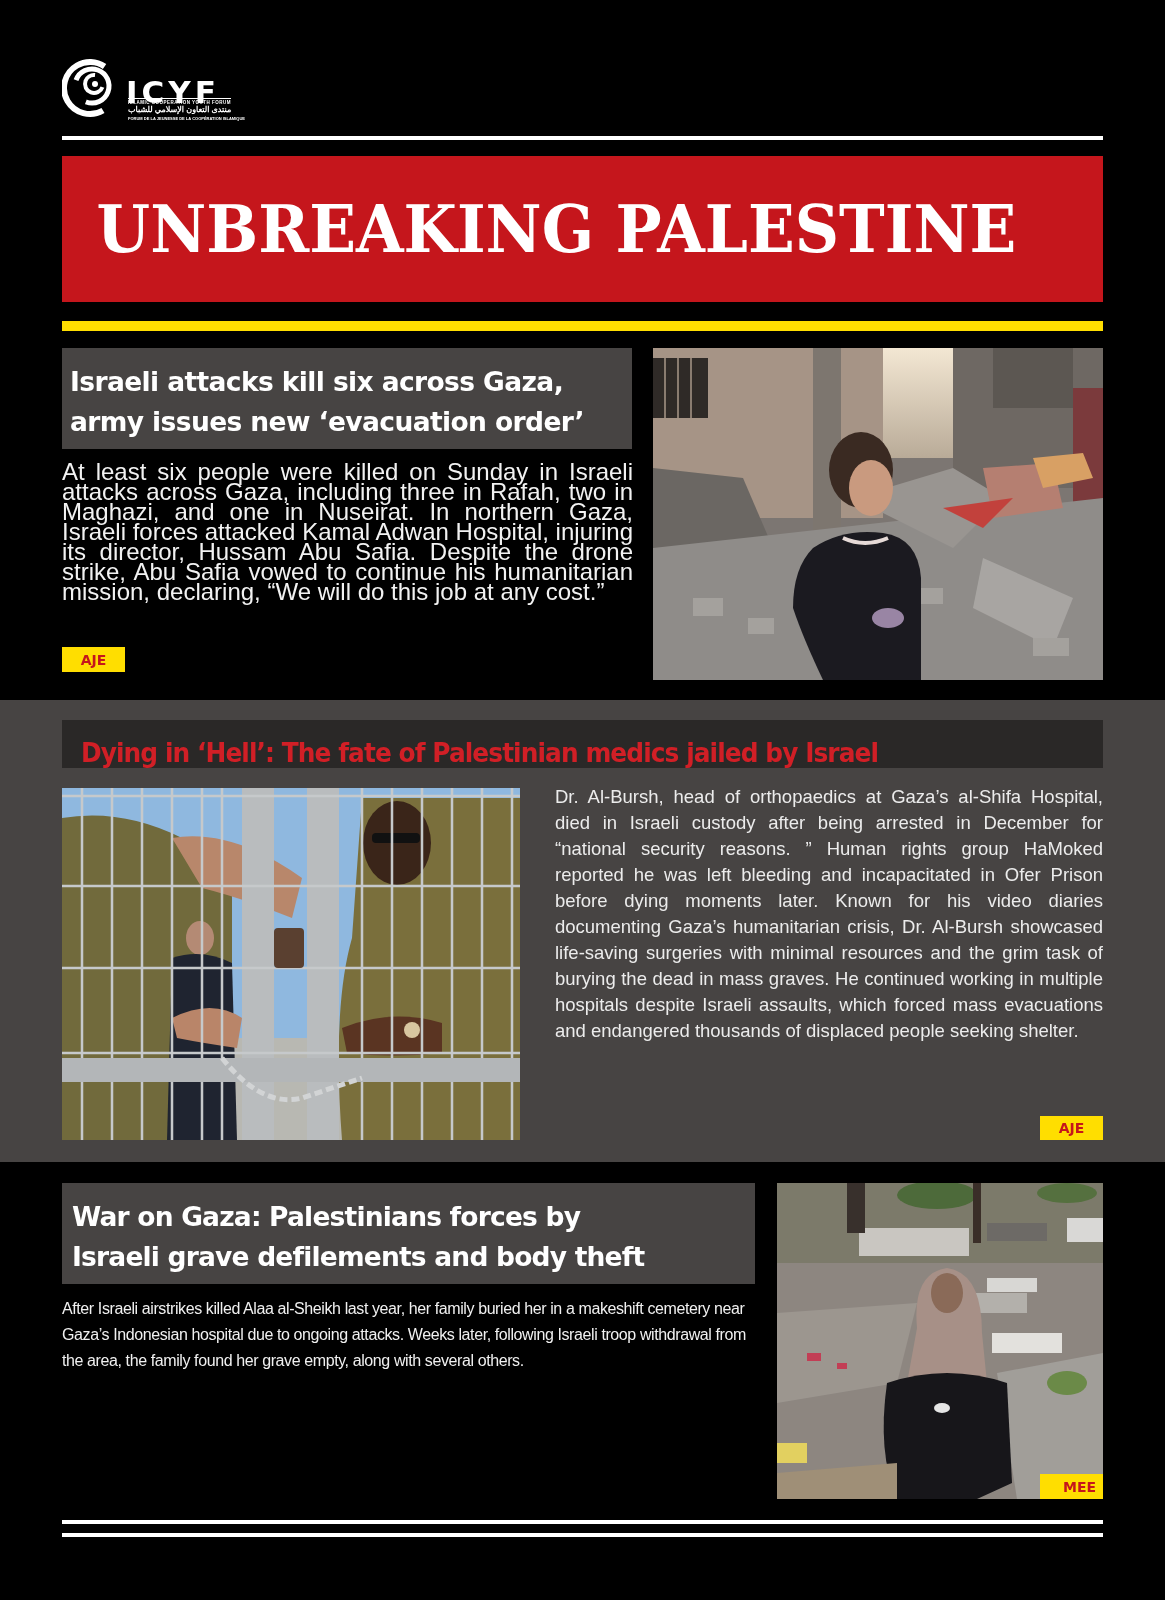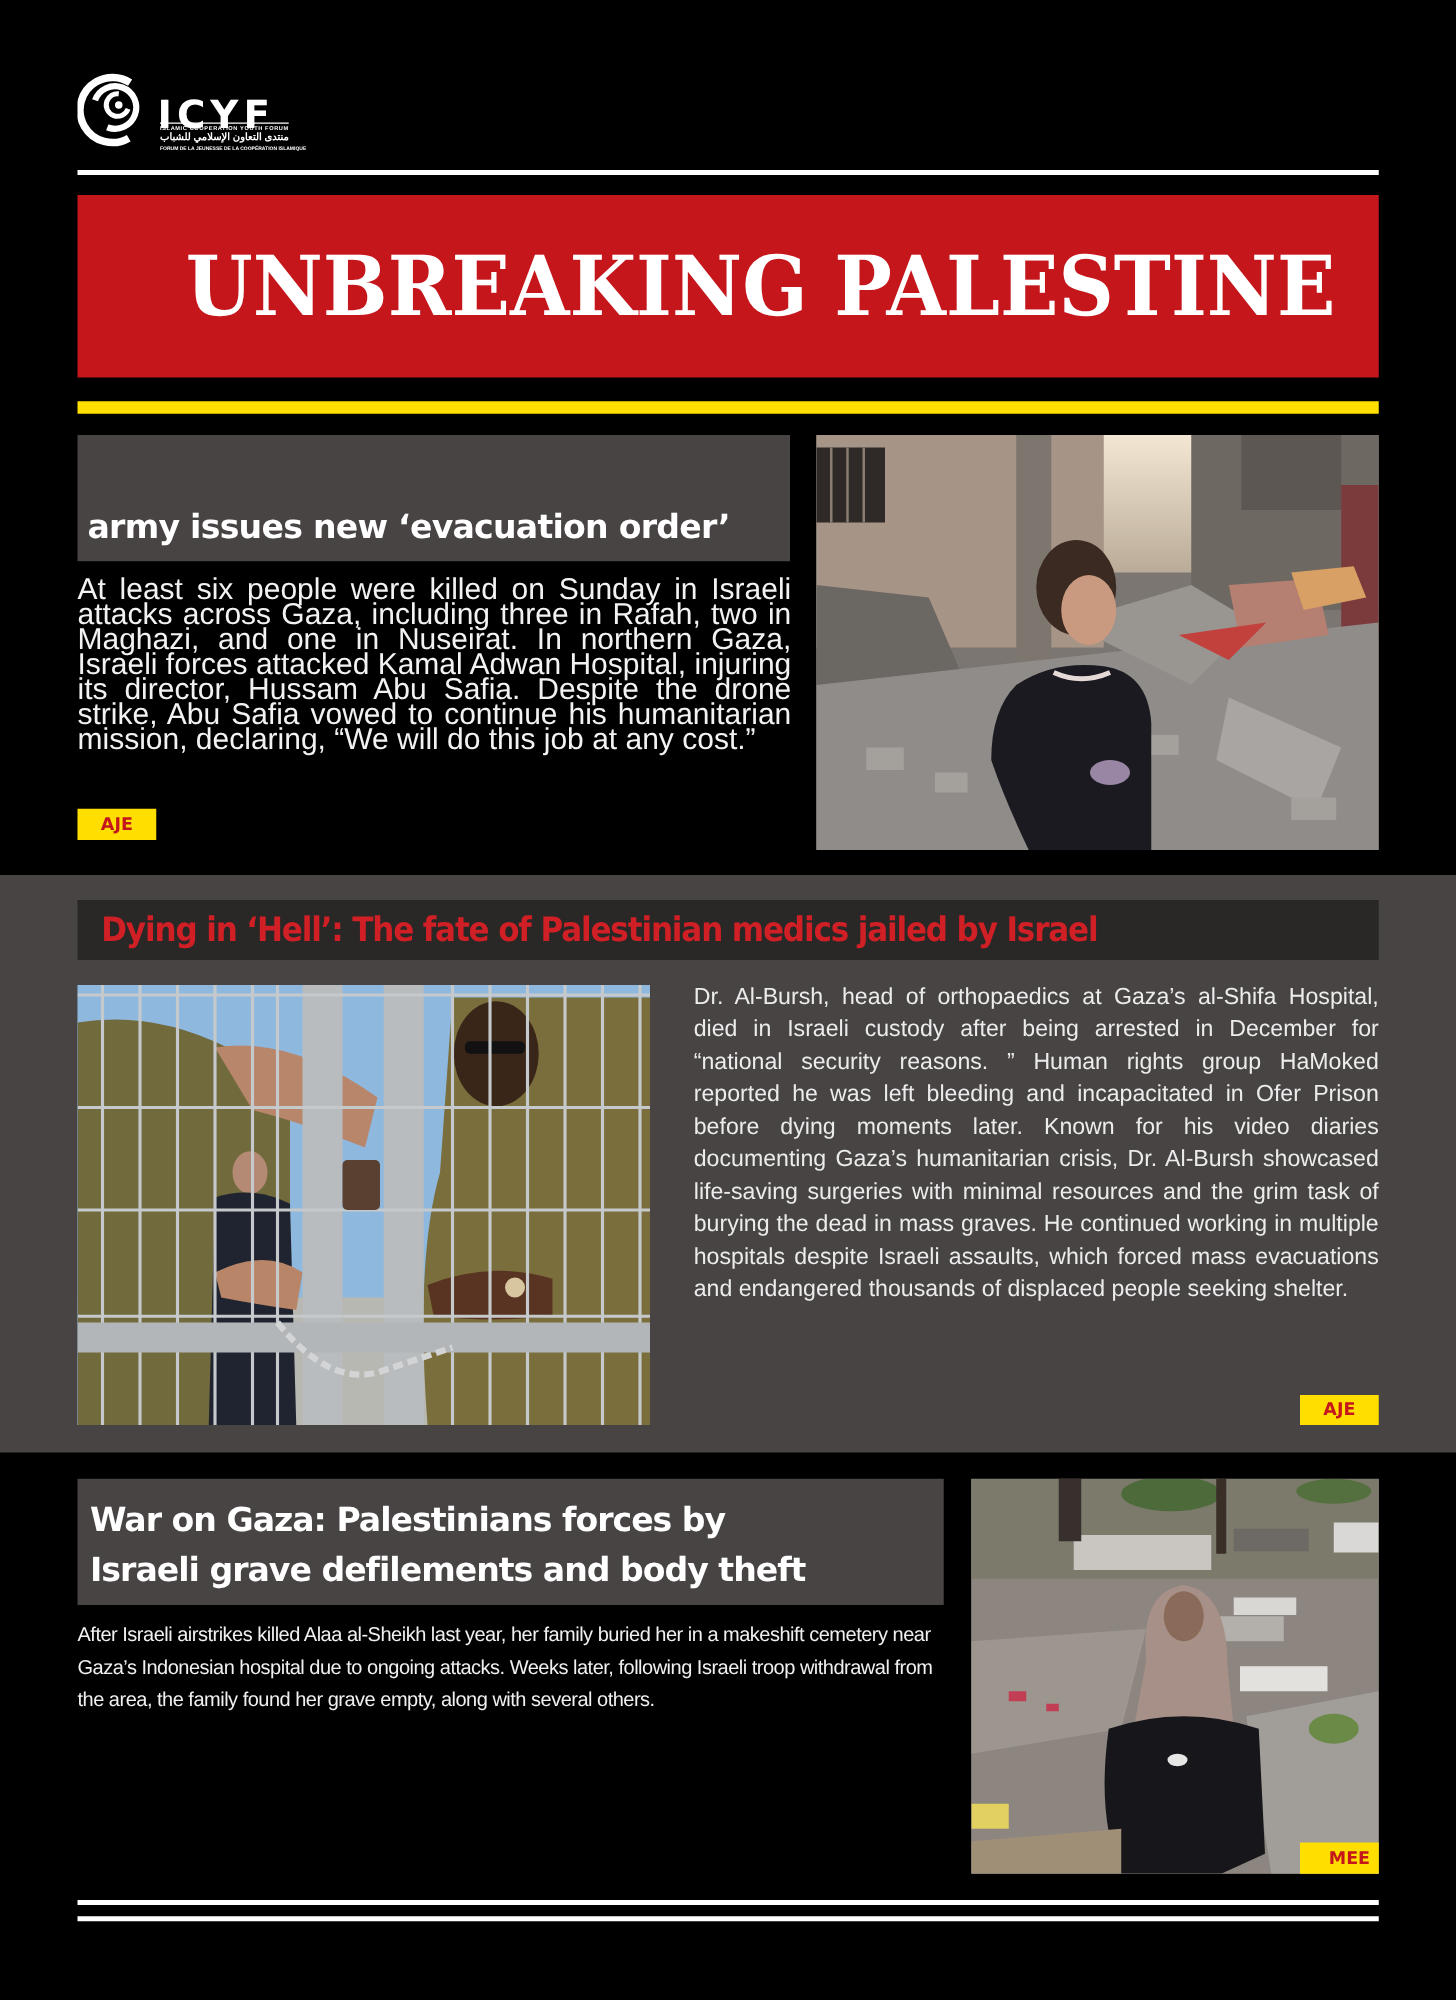--- a/index.html
+++ b/index.html
@@ -11,33 +11,33 @@
   .logo-title { position: absolute; left: 64px; top: 0; font-family: "DejaVu Sans", sans-serif; font-weight: bold; font-size: 31px; letter-spacing: 4px; color: #fff; line-height: 36px; margin-top: 16px; }
   .logo-sub1 { position: absolute; left: 66px; top: 40px; font-size: 4.5px; font-weight: bold; letter-spacing: 0.5px; white-space: nowrap; border-top: 1px solid #fff; padding-top: 1px; }
   .logo-sub2 { position: absolute; left: 66px; top: 47px; font-size: 8px; font-weight: bold; white-space: nowrap; direction: rtl; }
   .logo-sub3 { position: absolute; left: 66px; top: 58px; font-size: 4px; font-weight: bold; white-space: nowrap; }
 
   .rule { position: absolute; left: 62px; width: 1041px; background: #fff; }
   .rule-top { top: 136px; height: 4px; }
   .rule-b1 { top: 1520px; height: 4px; }
   .rule-b2 { top: 1533px; height: 4px; }
 
-  .banner { position: absolute; left: 62px; top: 156px; width: 1041px; height: 146px; background: #c5161c; display: flex; align-items: center; justify-content: flex-end; }
+  .banner { position: absolute; left: 62px; top: 156px; width: 1041px; height: 146px; background: #c5161c; display: flex; align-items: center; justify-content: flex-start; }
   .banner h1 { font-family: "DejaVu Serif", serif; font-weight: bold; font-size: 66px; color: #fff; letter-spacing: 0px; transform: scaleX(0.93); white-space: nowrap; }
   .yellow-bar { position: absolute; left: 62px; top: 321px; width: 1041px; height: 10px; background: #ffde00; }
 
   .s1-head { position: absolute; left: 62px; top: 348px; width: 570px; height: 101px; background: #474443; padding: 14px 8px 0 8px; }
   .s1-head h2 { font-family: "DejaVu Sans", sans-serif; font-weight: bold; font-size: 26.5px; line-height: 40px; color: #fff; letter-spacing: -0.6px; }
   .s1-body { position: absolute; left: 62px; top: 462px; width: 571px; font-size: 24px; line-height: 20px; text-align: justify; color: #f2f2f2; font-family: "Liberation Sans", sans-serif; }
   .badge { position: absolute; background: #ffde00; color: #c5161c; font-family: "DejaVu Sans", sans-serif; font-weight: bold; font-size: 14px; display: flex; align-items: center; justify-content: center; }
   .badge-1 { left: 62px; top: 647px; width: 63px; height: 25px; }
   .img1 { position: absolute; left: 653px; top: 348px; width: 450px; height: 332px; overflow: hidden; background: #6f6b68; }
 
   .band { position: absolute; left: 0; top: 700px; width: 1165px; height: 462px; background: #474443; }
-  .s2-head { position: absolute; left: 62px; top: 720px; width: 1041px; height: 48px; background: #2a2827; padding-left: 19px; display: flex; align-items: center; }
+  .s2-head { position: absolute; left: 62px; top: 720px; width: 1041px; height: 48px; background: #2a2827; padding-left: 19px; display: flex; align-items: flex-end; }
   .s2-head h2 { font-family: "DejaVu Sans", sans-serif; font-weight: bold; font-size: 27px; color: #d11f26; letter-spacing: -1px; white-space: nowrap; transform: scaleX(0.92); transform-origin: left center; }
   .img2 { position: absolute; left: 62px; top: 788px; width: 458px; height: 352px; overflow: hidden; background: #8fb6dc; }
   .s2-body { position: absolute; left: 555px; top: 784px; width: 548px; font-size: 18.5px; line-height: 26px; text-align: justify; color: #ececec; }
   .badge-2 { left: 1040px; top: 1116px; width: 63px; height: 24px; }
 
   .s3-head { position: absolute; left: 62px; top: 1183px; width: 693px; height: 101px; background: #474443; padding: 14px 10px 0 10px; }
   .s3-head h2 { font-family: "DejaVu Sans", sans-serif; font-weight: bold; font-size: 26.5px; line-height: 40px; color: #fff; letter-spacing: -0.8px; }
   .s3-body { position: absolute; left: 62px; top: 1296px; width: 694px; font-size: 16px; line-height: 26px; color: #f0f0f0; letter-spacing: -0.4px; }
   .s3-body p + p { margin-top: 26px; }
   .img3 { position: absolute; left: 777px; top: 1183px; width: 326px; height: 316px; overflow: hidden; background: #8b8580; }
@@ -63,21 +63,21 @@
 
 <div class="rule rule-top"></div>
 
 <div class="banner">
   <h1>UNBREAKING PALESTINE</h1>
 </div>
 <div class="yellow-bar"></div>
 
 <div class="s1-head">
   <h2>
-    <br>
+    <span>Israeli attacks kill six across Gaza,</span><br>
     <span>army issues new ‘evacuation order’</span>
   </h2>
 </div>
 <p class="s1-body">At least six people were killed on Sunday in Israeli attacks across Gaza, including three in Rafah, two in Maghazi, and one in Nuseirat. In northern Gaza, Israeli forces attacked Kamal Adwan Hospital, injuring its director, Hussam Abu Safia. Despite the drone strike, Abu Safia vowed to continue his humanitarian mission, declaring, “We will do this job at any cost.”</p>
 <div class="badge badge-1">AJE</div>
 
 <div class="img1">
   <svg width="450" height="332" viewBox="0 0 450 332">
     <defs>
       <linearGradient id="sky1" x1="0" y1="0" x2="0" y2="1">

